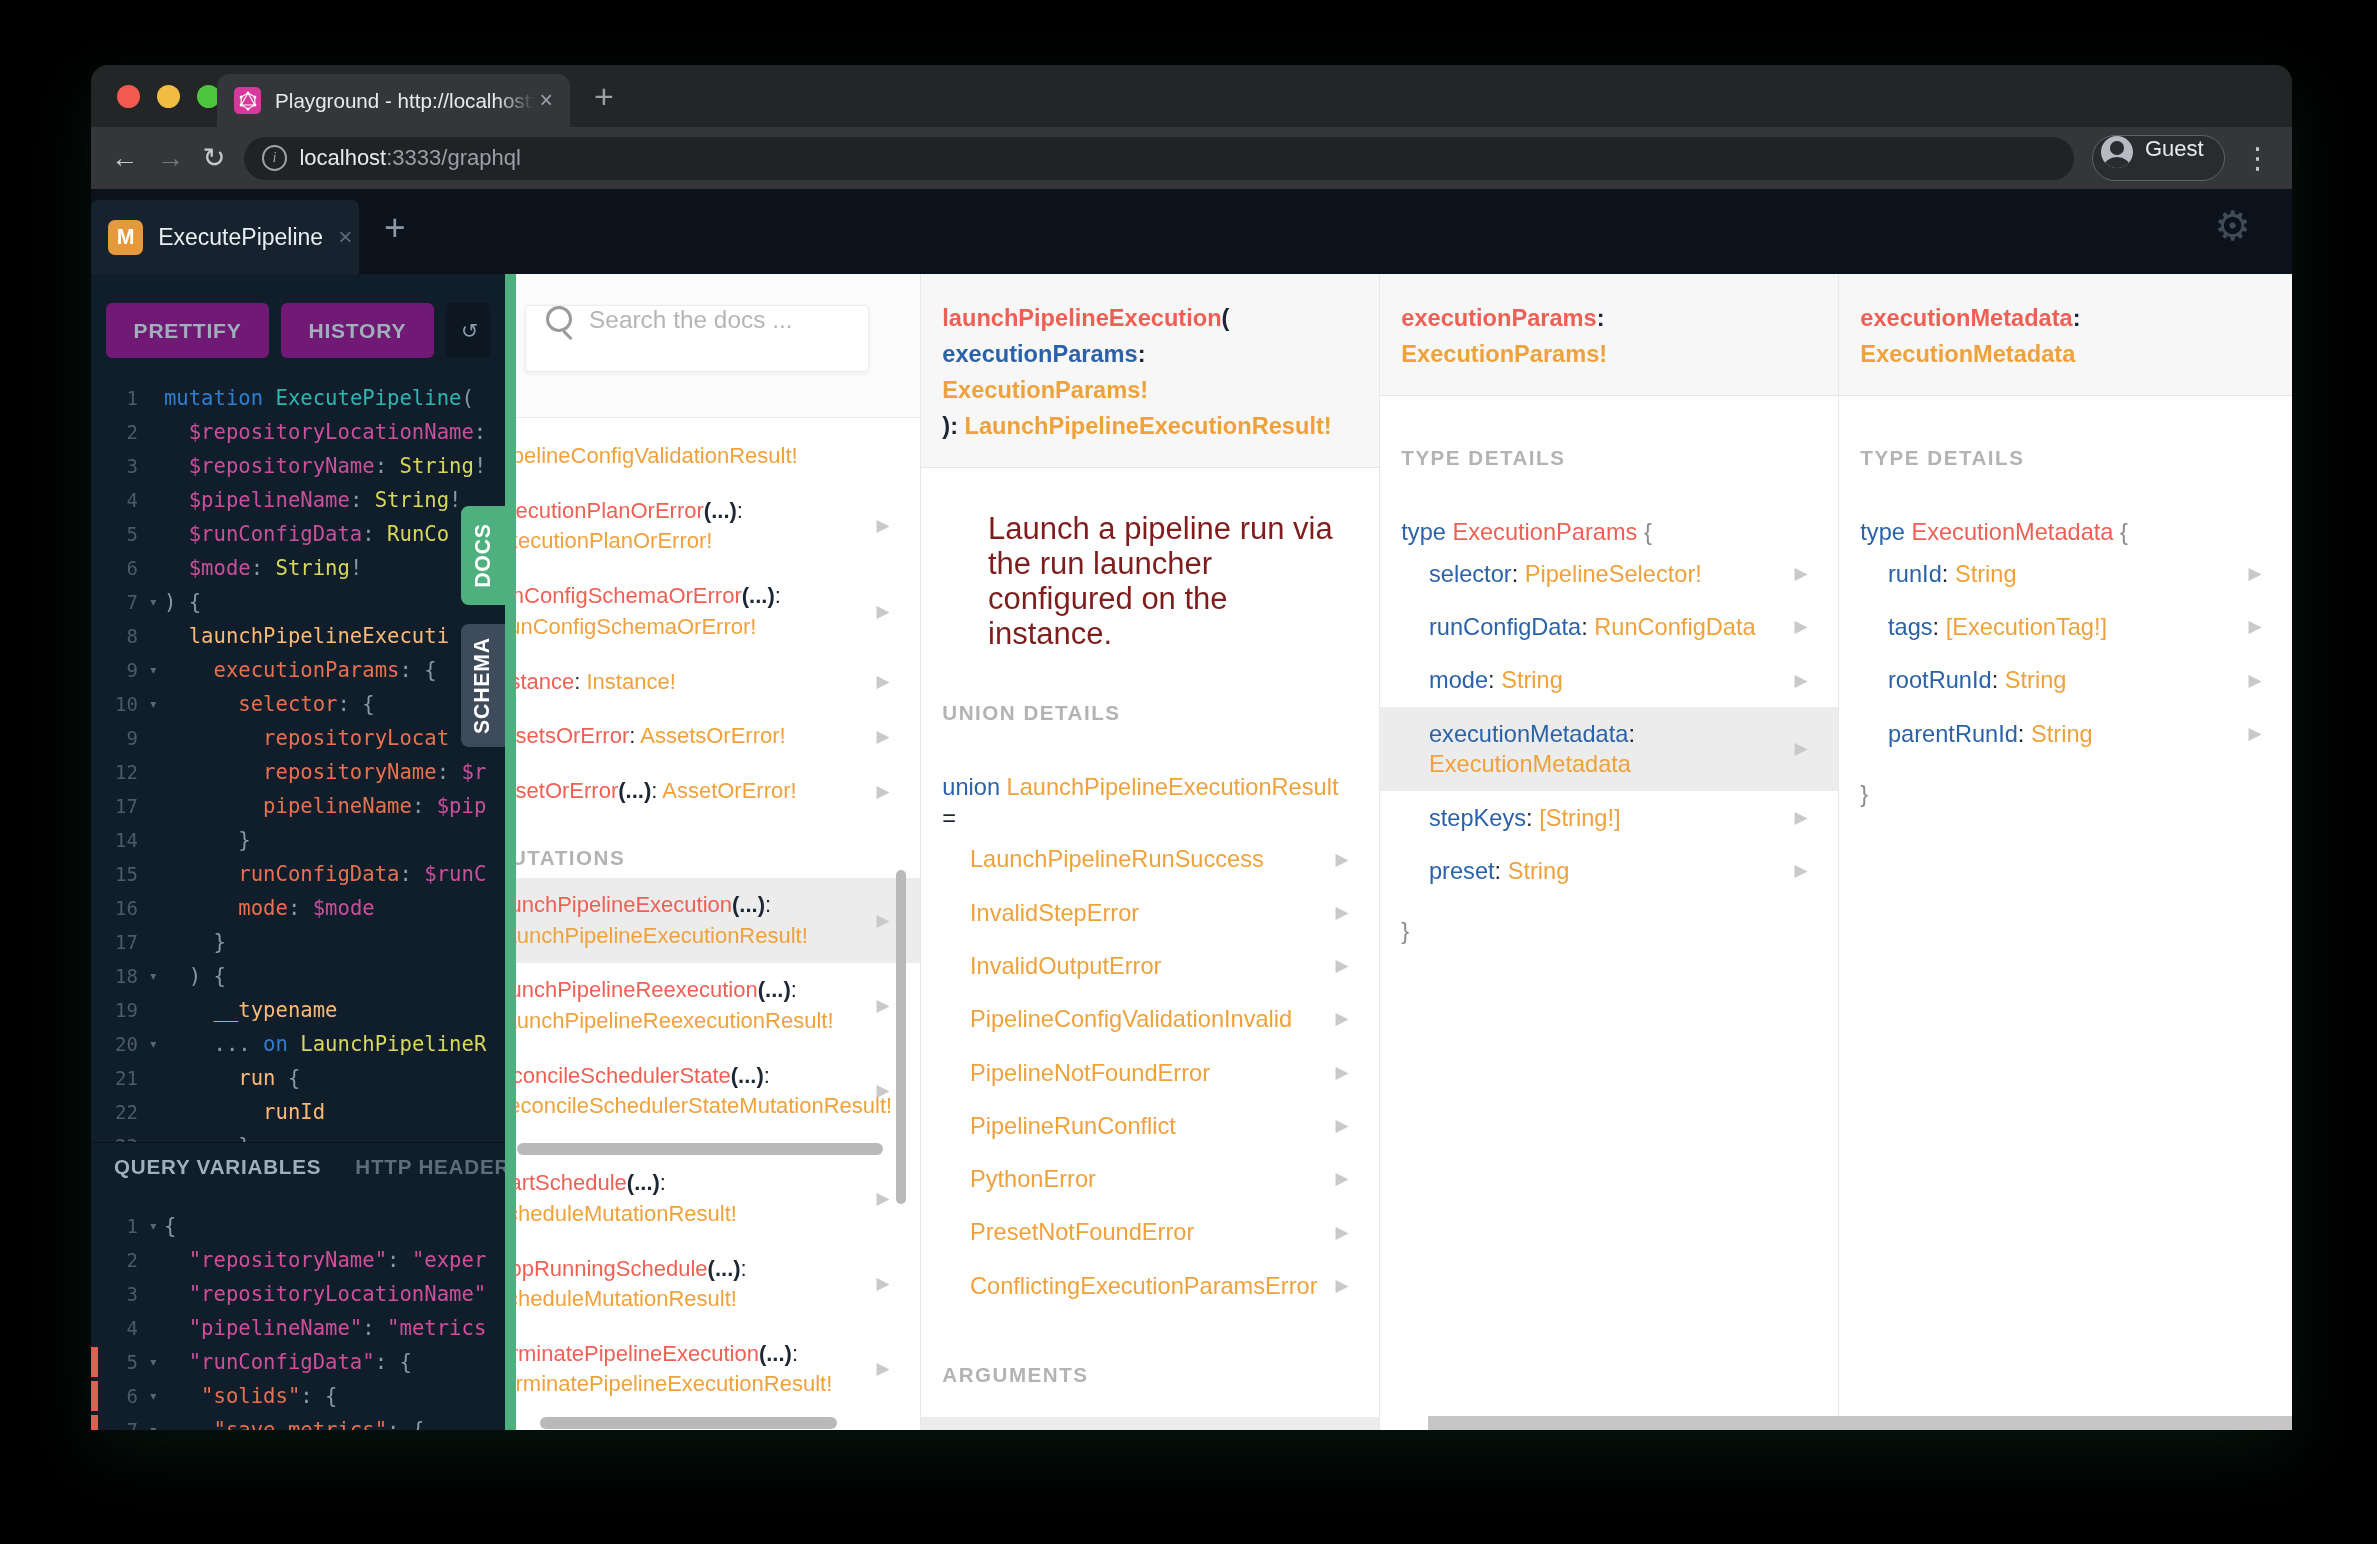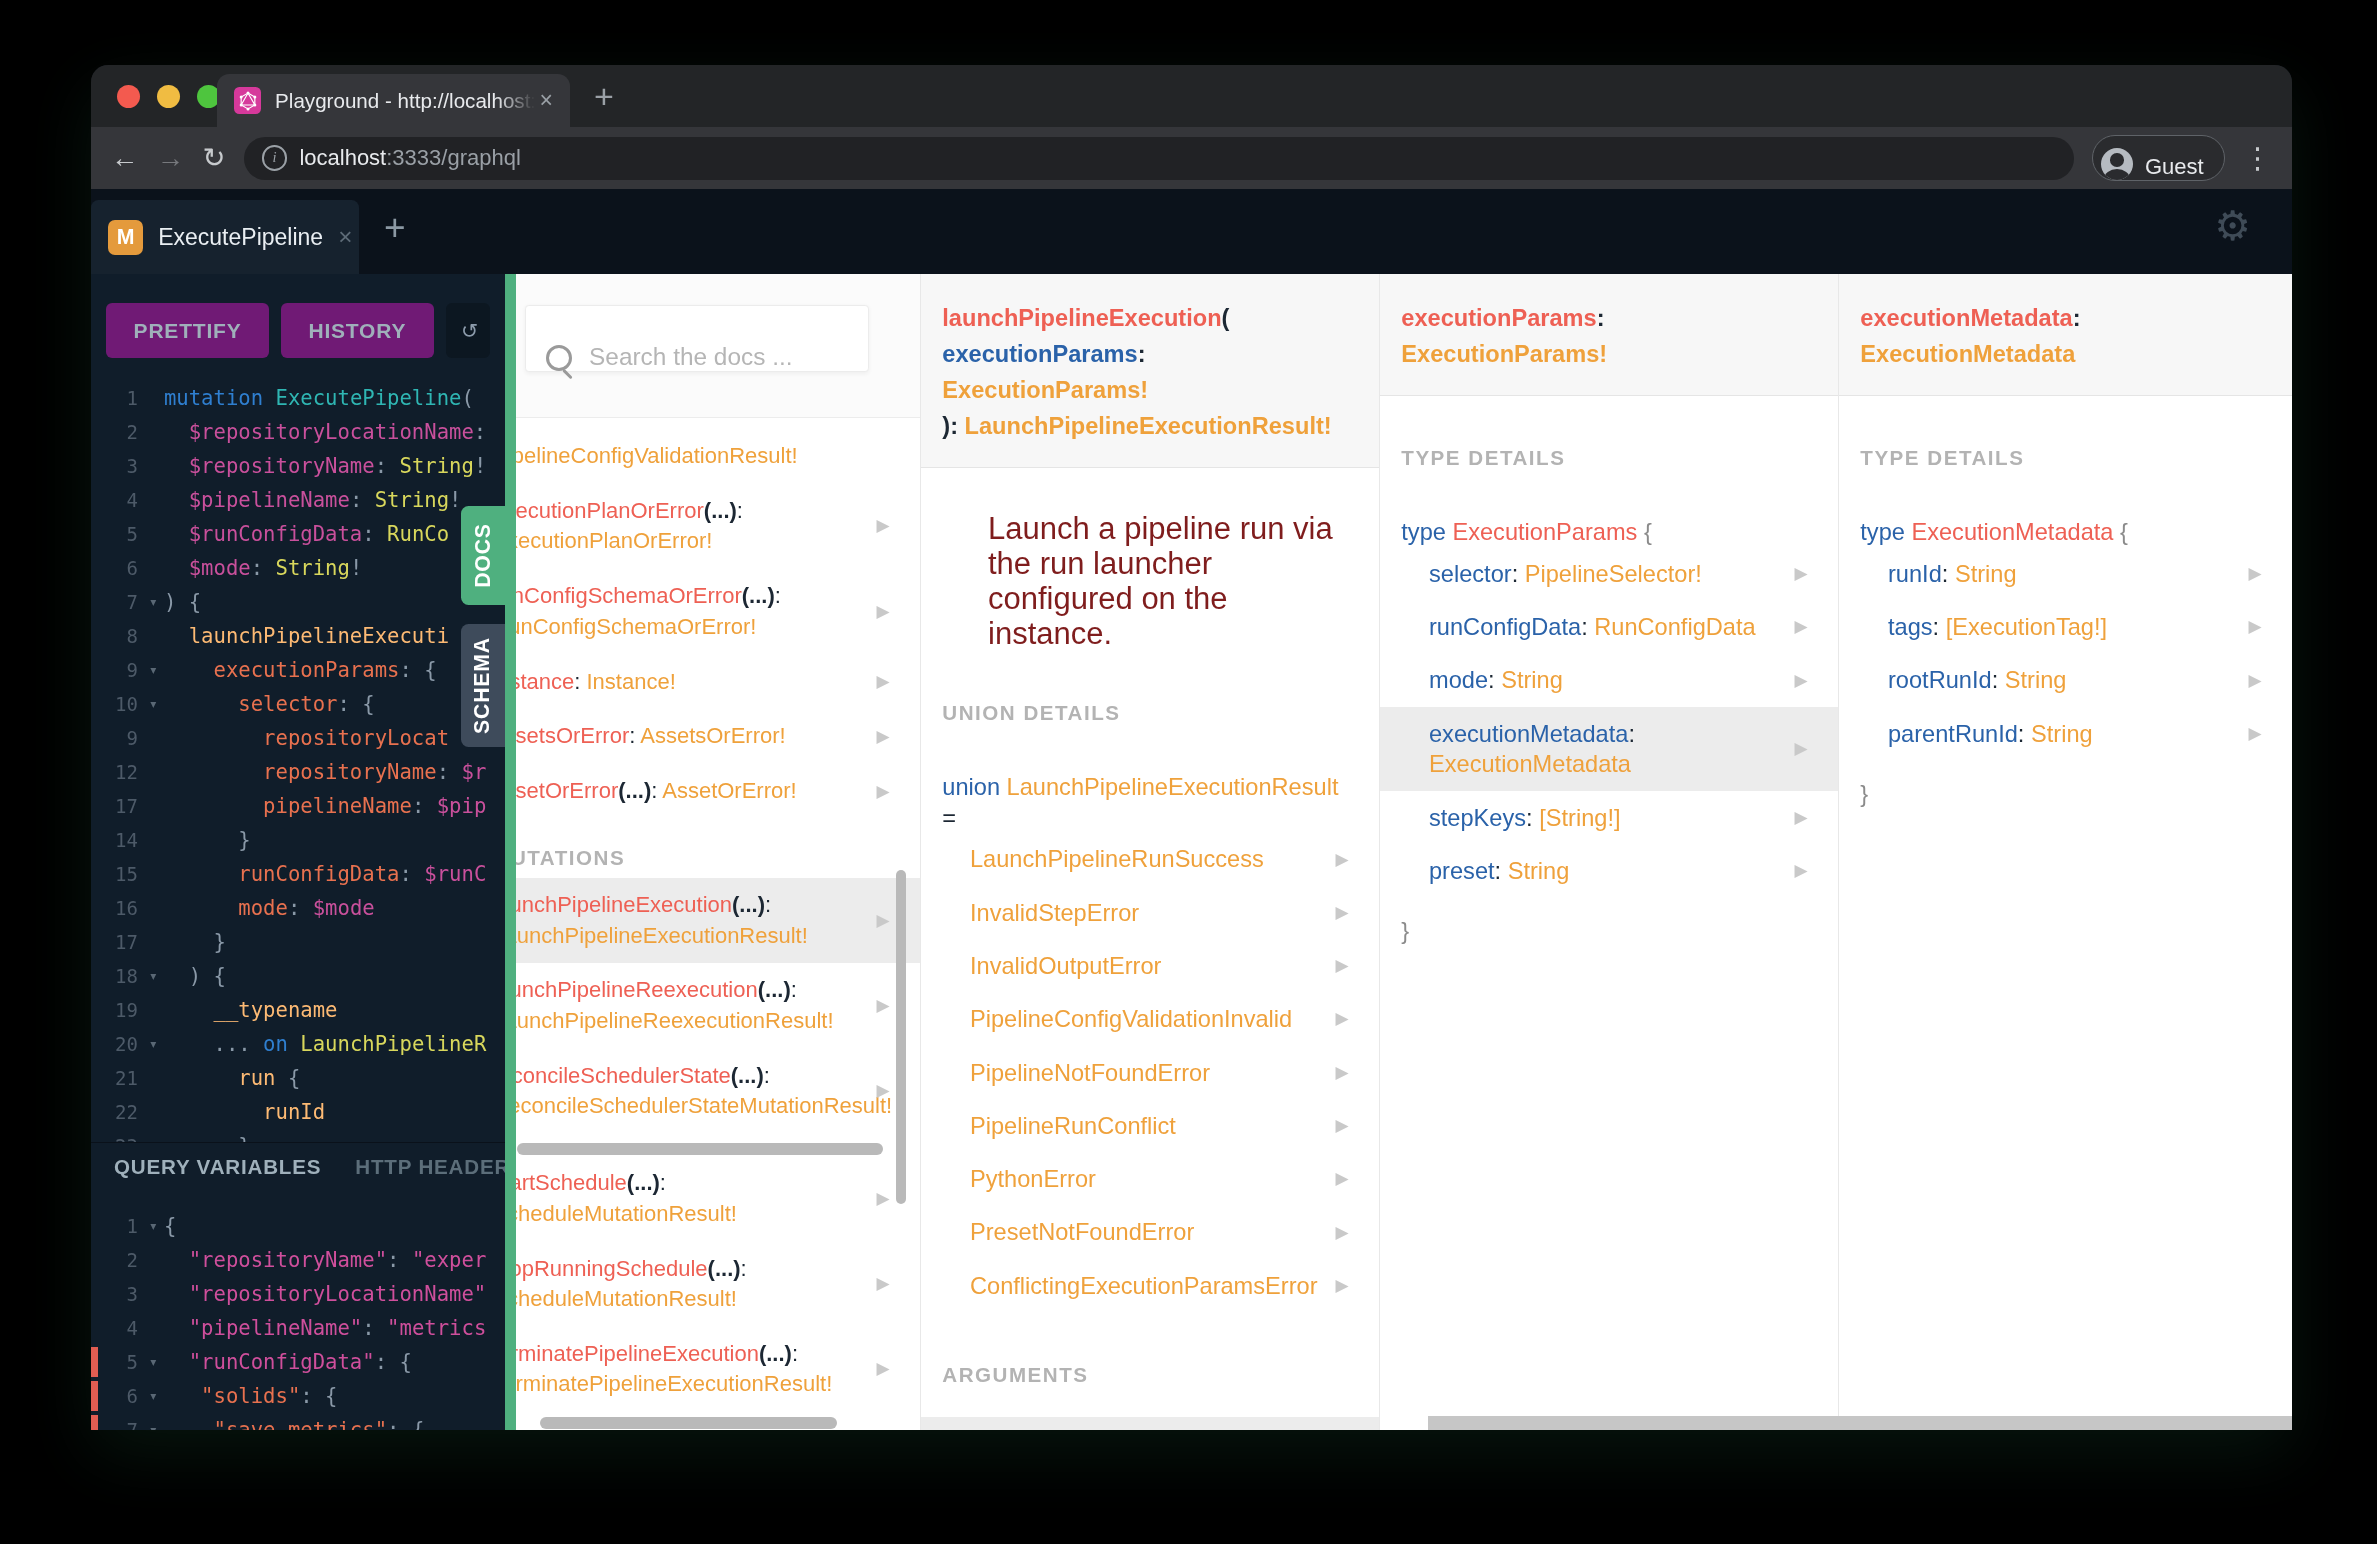--- a/index.html
+++ b/index.html
@@ -26,21 +26,21 @@
   .nav-ic{font-size:27.4px;color:#c7cacd;flex:none;line-height:1;}
   .nav-fwd{color:#77797d;}
   .urlpill{flex:1;height:43px;background:#212225;border-radius:21.3px;display:flex;align-items:center;
            padding:0 18.3px;box-sizing:border-box;gap:12.2px;min-width:0;}
   .circle-i{width:21.3px;height:21.3px;border:2.3px solid #9aa0a6;border-radius:50%;color:#9aa0a6;
             display:inline-flex;align-items:center;justify-content:center;font-size:14.5px;font-style:italic;
             font-family:"Liberation Serif",serif;flex:none;}
   .url-text{font-size:22px;color:#9aa0a6;white-space:nowrap;}
   .url-host{color:#e8eaed;}
   .guest-pill{height:44px;border:1.5px solid #5f6368;background:#2a2b2e;border-radius:23px;
-              display:flex;align-items:flex-end;gap:12.2px;padding:0 20px 0 7.6px;flex:none;}
+              display:flex;align-items:flex-start;gap:12.2px;padding:0 20px 0 7.6px;flex:none;}
   .avatar{width:32px;height:32px;border-radius:50%;background:#b6bbc1;position:relative;overflow:hidden;flex:none;}
   .avatar .head{position:absolute;left:9.1px;top:5.3px;width:13.7px;height:13.7px;border-radius:50%;background:#2a2b2e;}
   .avatar .body{position:absolute;left:3px;top:20.6px;width:26px;height:20px;border-radius:50%;background:#2a2b2e;}
   .guest-label{color:#e8eaed;font-size:22px;}
   .dots{font-size:29px;color:#c7cacd;flex:none;}
   
   .page{position:absolute;left:0;top:124px;right:0;bottom:0;background:#0c131d;}
   .pg-header{position:absolute;left:0;top:0;right:0;height:85px;background:#0b121b;}
   .pg-tab{position:absolute;left:0;top:10.7px;width:268px;height:75px;background:#16222e;
           border-radius:7.6px 7.6px 0 0;display:flex;align-items:center;padding:0 17px;box-sizing:border-box;gap:15.2px;}
@@ -55,21 +55,21 @@
   .docs-panel{position:absolute;left:425px;top:0;right:0;bottom:0;background:#ffffff;z-index:4;
               display:flex;overflow:hidden;}
   .doc-col{height:100%;box-sizing:border-box;position:relative;flex:none;overflow:hidden;}
   .col1{width:405px;border-right:1.5px solid #e8e8e8;}
   .col2{width:459px;border-right:1.5px solid #e8e8e8;}
   .col3{width:459px;border-right:1.5px solid #e8e8e8;}
   .col4{flex:1;}
   .c1-search{height:143px;background:#fbfbfb;border-bottom:1.5px solid #ececec;position:relative;}
   .searchbox{position:absolute;left:9.1px;top:30.5px;width:344px;height:67px;background:#fff;
              border:0.8px solid #ececec;border-radius:3.8px;box-shadow:0 1.5px 4.6px rgba(0,0,0,.05);
-             display:flex;align-items:flex-end;padding:0 20px;box-sizing:border-box;gap:17px;}
+             display:flex;align-items:flex-start;padding:0 20px;box-sizing:border-box;gap:17px;}
   .mag{width:20px;height:20px;border:3px solid #9a9a9a;border-radius:50%;position:relative;flex:none;}
   .mag:after{content:"";position:absolute;left:17px;top:20px;width:3px;height:12.2px;background:#9a9a9a;
              transform:rotate(-45deg);border-radius:1.5px;}
   .search-ph{color:#b5b5b5;font-size:24.4px;}
   .c1-list{margin-left:-42px;padding:10.7px 0 0 0;}
   .doc-item{position:relative;padding:12.2px 46px 12.2px 18.3px;line-height:30.5px;font-size:22px;}
   .doc-item.hl{background:#ececec;}
   .doc-head{padding:27.4px 0 7.6px 18.3px;color:#b3b3b3;font-weight:bold;font-size:20.6px;letter-spacing:1.5px;}
   .arrow{position:absolute;right:30.5px;top:50%;transform:translateY(-50%);color:#c9c9c9;font-size:17px;}
   .d-red{color:#ee6054}.d-org{color:#efa13b}.d-blu{color:#2a62a9}.d-dark{color:#1c2733}

